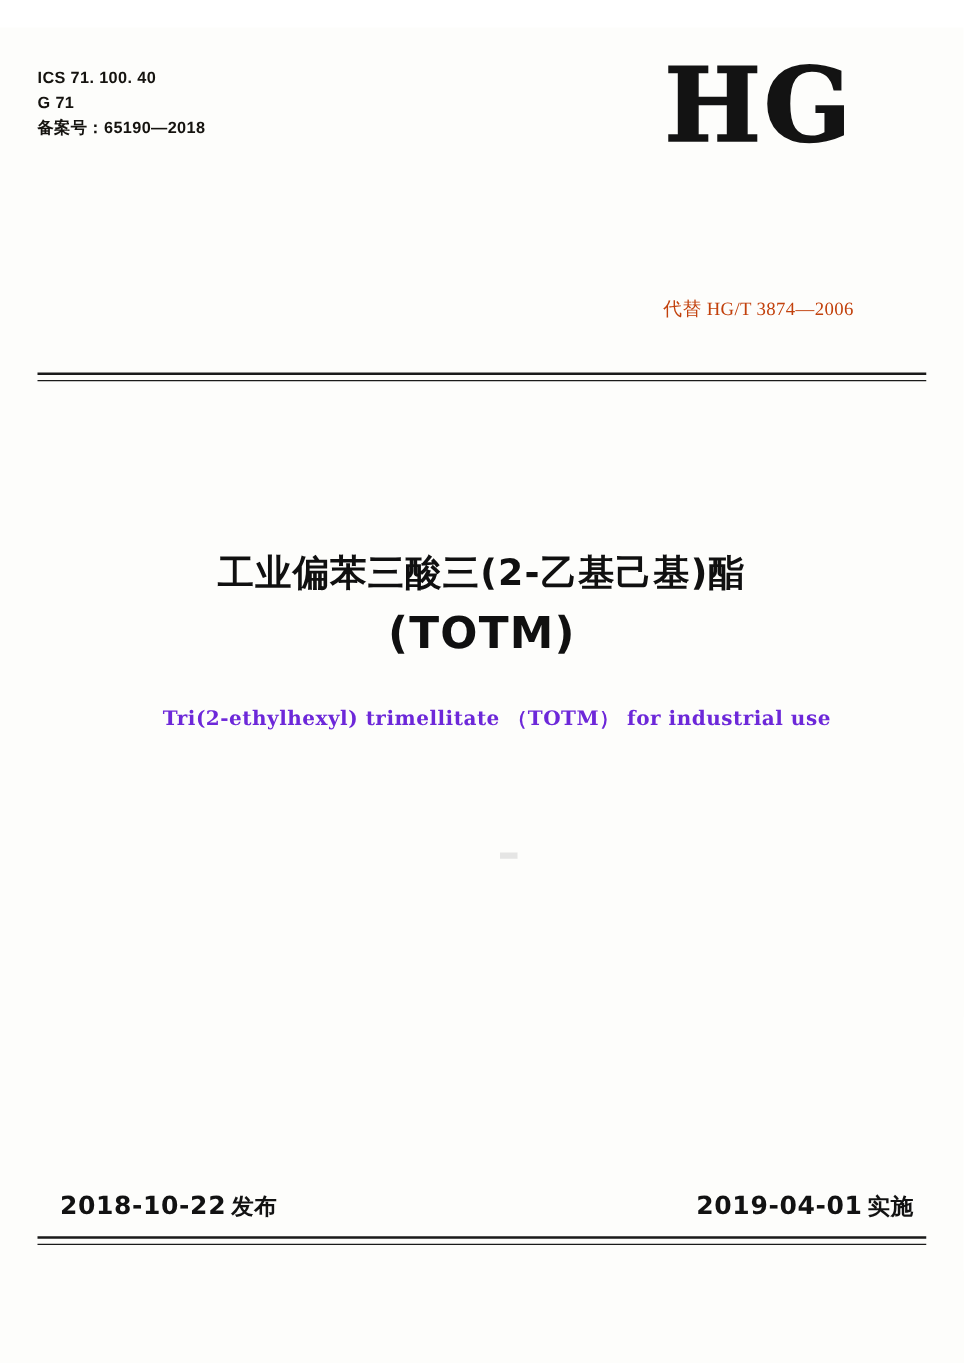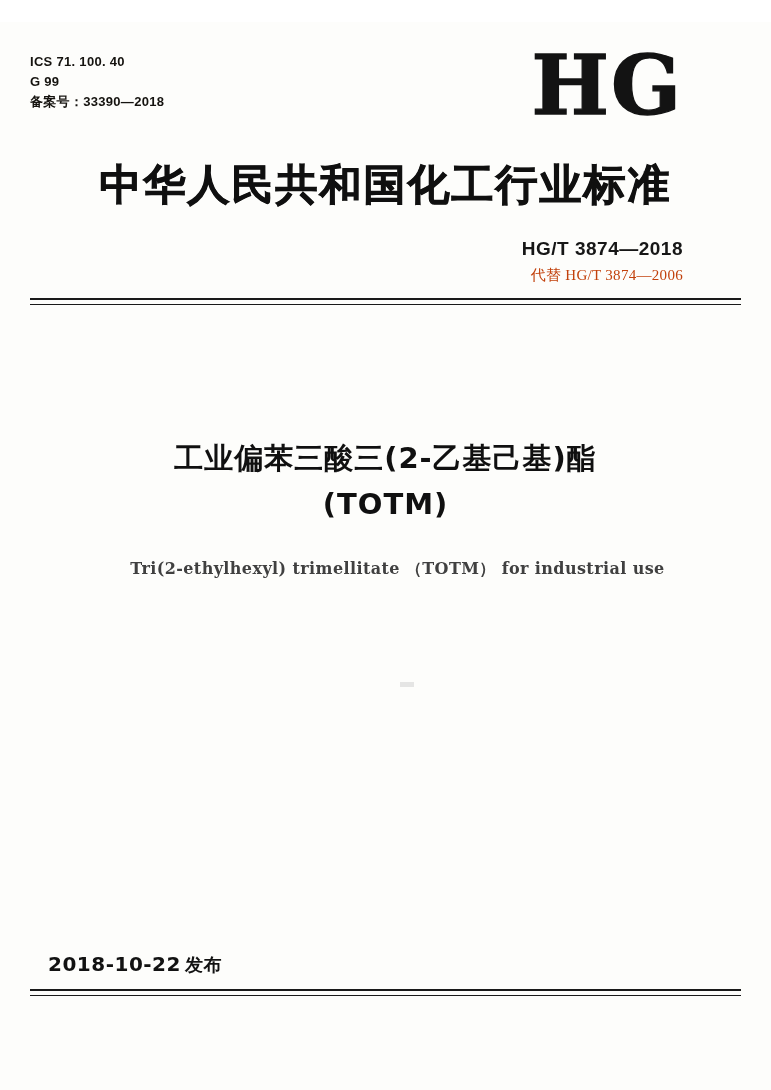--- a/index.html
+++ b/index.html
@@ -120,32 +120,32 @@
     font-family: "DejaVu Sans", sans-serif;
     font-weight: bold;
     font-size: 29px;
     letter-spacing: 1px;
     color: #101010;
     line-height: 1.5;
   }
   .subject .line2 {
     font-family: "DejaVu Sans", sans-serif;
     font-weight: bold;
-    font-size: 29px;
+    font-size: 35px;
     letter-spacing: 1px;
     color: #101010;
     margin-top: 6px;
   }
   .subject .en {
     margin-top: 38px;
     font-family: "DejaVu Serif", serif;
     font-weight: bold;
     font-size: 16px;
     letter-spacing: 0.4px;
-    color: #404040;
+    color: #6d28d9;
     padding-left: 24px;
   }
 
   
   .dates {
     position: absolute;
     left: 48px;
     right: 40px;
     top: 930px;
     display: flex;
@@ -192,47 +192,48 @@
     opacity: 0.75;
   }
 </style>
 </head>
 <body>
 
 <div class="page">
 
   <div class="ics-block">
     <div>ICS 71. 100. 40</div>
-    <div>G 99</div>
-    <div>备案号：33390—2018</div>
+    <div>G 71</div>
+    <div>备案号：65190—2018</div>
   </div>
 
   <div class="hg-logo">HG</div>
 
-  <div class="std-title">中华人民共和国化工行业标准</div>
 
   <div class="code-block">
-    <div class="code-main">HG/T 3874—2018</div>
     <div class="code-sub">代替 HG/T 3874—2006</div>
   </div>
 
   <div class="rule r1"></div>
   <div class="rule r2"></div>
 
   <div class="subject">
     <div class="line1">工业偏苯三酸三(2-乙基己基)酯</div>
     <div class="line2">(TOTM)</div>
     <div class="en">Tri(2-ethylhexyl) trimellitate （TOTM） for industrial use</div>
   </div>
 
   <div class="speck"></div>
 
   <div class="dates">
     <div class="date-item">
       <span>2018-10-22</span><span class="word">发布</span>
     </div>
+    <div class="date-item">
+      <span>2019-04-01</span><span class="word">实施</span>
+    </div>
   </div>
 
   <div class="rule-bottom b1"></div>
   <div class="rule-bottom b2"></div>
 
 
 </div>
 
 </body></html>

